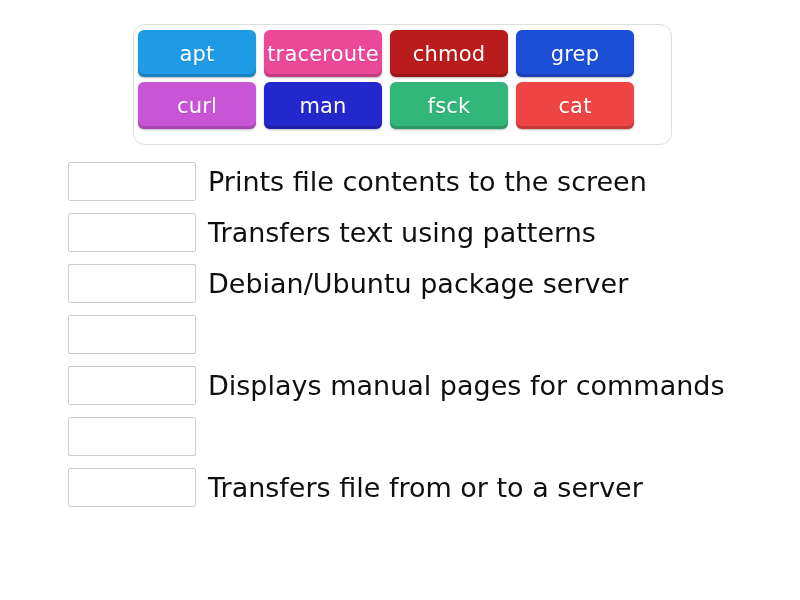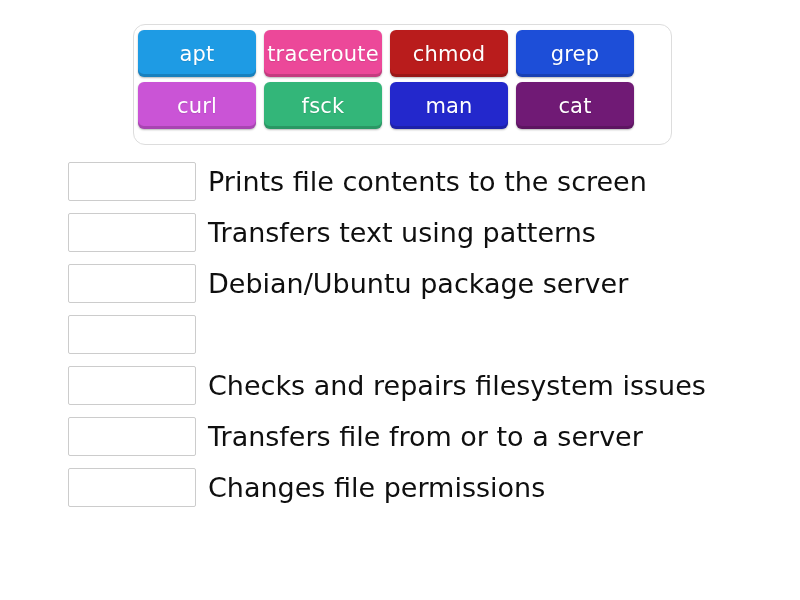--- a/index.html
+++ b/index.html
@@ -90,23 +90,23 @@
 
 <div id="tile-bank">
     <div class="tile-row">
       <div class="tile" style="background: rgb(30, 155, 228);">apt</div>
       <div class="tile" style="background: #ec4899;">traceroute</div>
       <div class="tile" style="background: #b91c1c;">chmod</div>
       <div class="tile" style="background: #1d4ed8;">grep</div>
     </div>
     <div class="tile-row">
       <div class="tile" style="background: rgb(202, 84, 214);">curl</div>
+      <div class="tile" style="background: rgb(35, 40, 204);">man</div>
       <div class="tile" style="background: rgb(51, 182, 121);">fsck</div>
-      <div class="tile" style="background: rgb(35, 40, 204);">man</div>
-      <div class="tile" style="background: #701a75;">cat</div>
+      <div class="tile" style="background: #ef4444;">cat</div>
     </div>
   </div>
 
 <div id="answer-list">
     <div class="answer-row">
       <div class="drop-box"></div>
       <div class="answer-text">Prints file contents to the screen</div>
     </div>
     <div class="answer-row">
       <div class="drop-box"></div>
@@ -114,23 +114,22 @@
     </div>
     <div class="answer-row">
       <div class="drop-box"></div>
       <div class="answer-text">Debian/Ubuntu package server</div>
     </div>
     <div class="answer-row">
       <div class="drop-box"></div>
     </div>
     <div class="answer-row">
       <div class="drop-box"></div>
-      <div class="answer-text">Checks and repairs filesystem issues</div>
+      <div class="answer-text">Displays manual pages for commands</div>
+    </div>
+    <div class="answer-row">
+      <div class="drop-box"></div>
     </div>
     <div class="answer-row">
       <div class="drop-box"></div>
       <div class="answer-text">Transfers file from or to a server</div>
     </div>
-    <div class="answer-row">
-      <div class="drop-box"></div>
-      <div class="answer-text">Changes file permissions</div>
-    </div>
   </div>
 
 </body></html>

